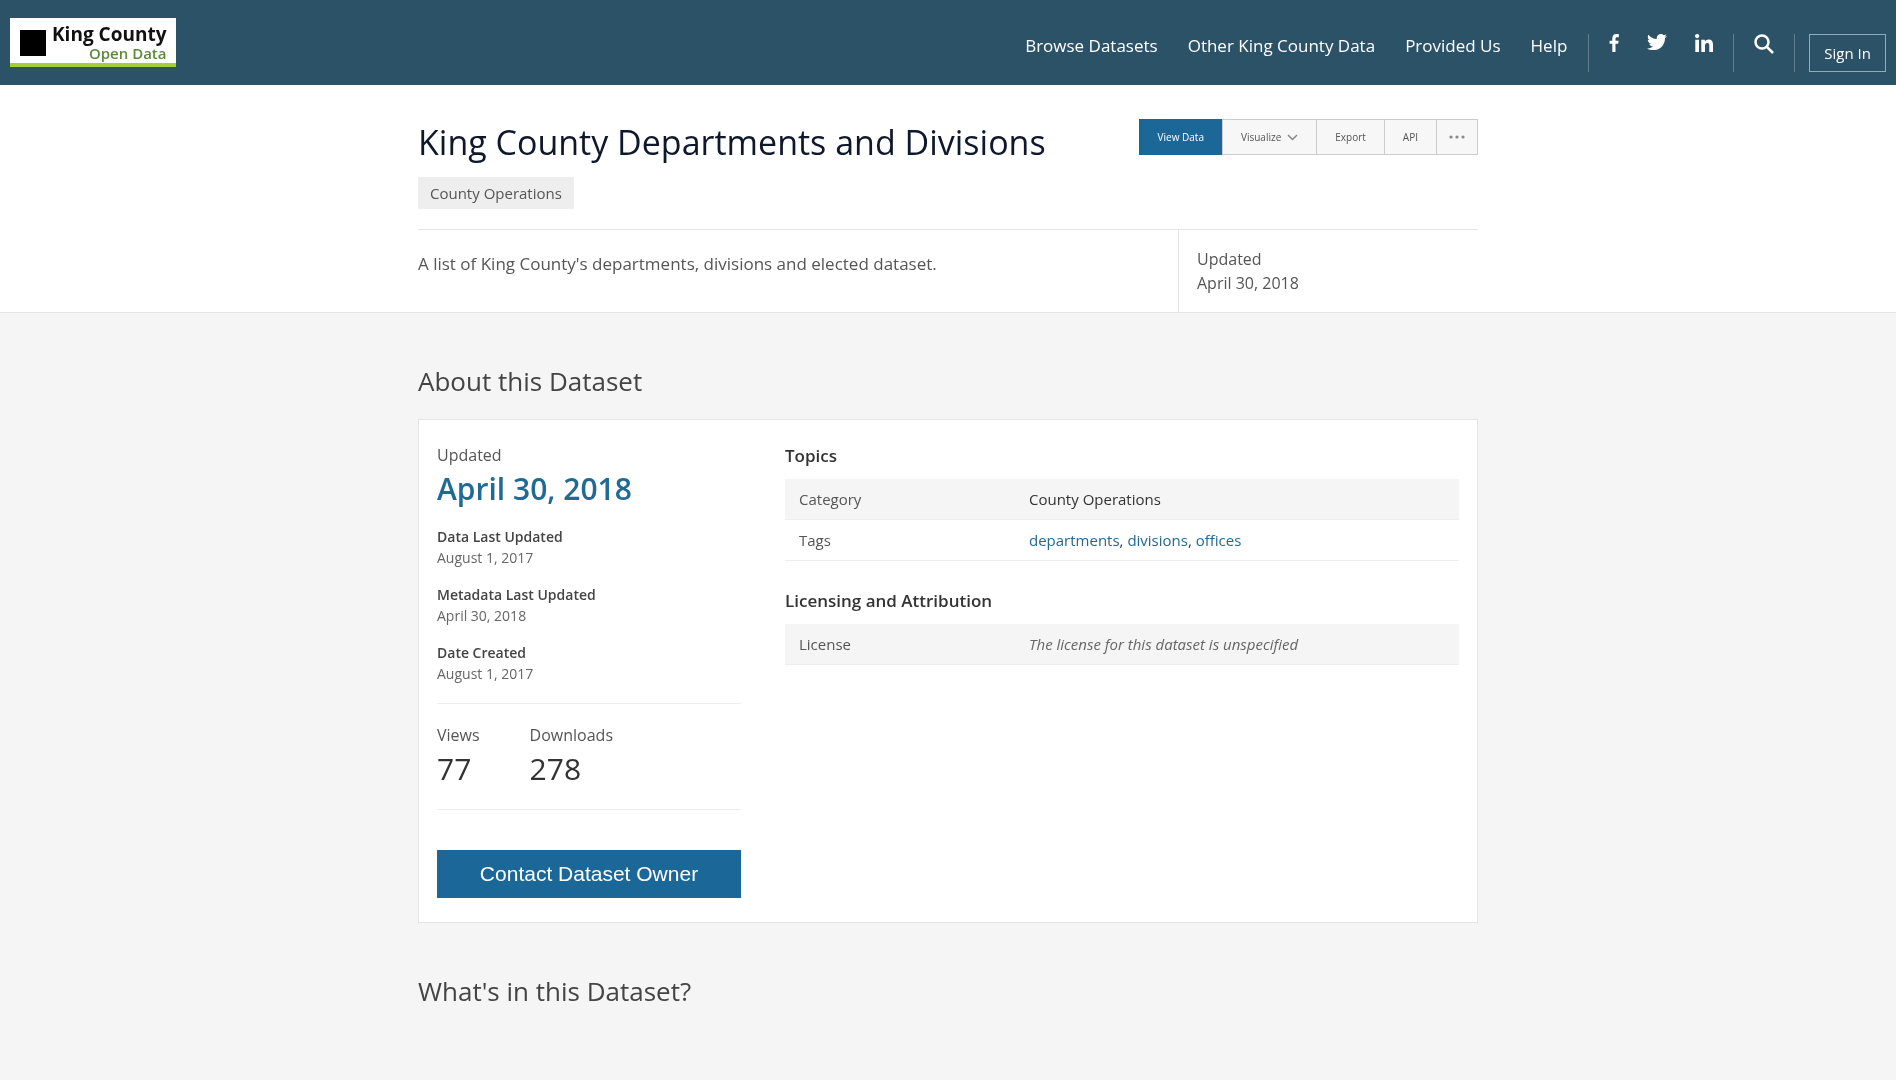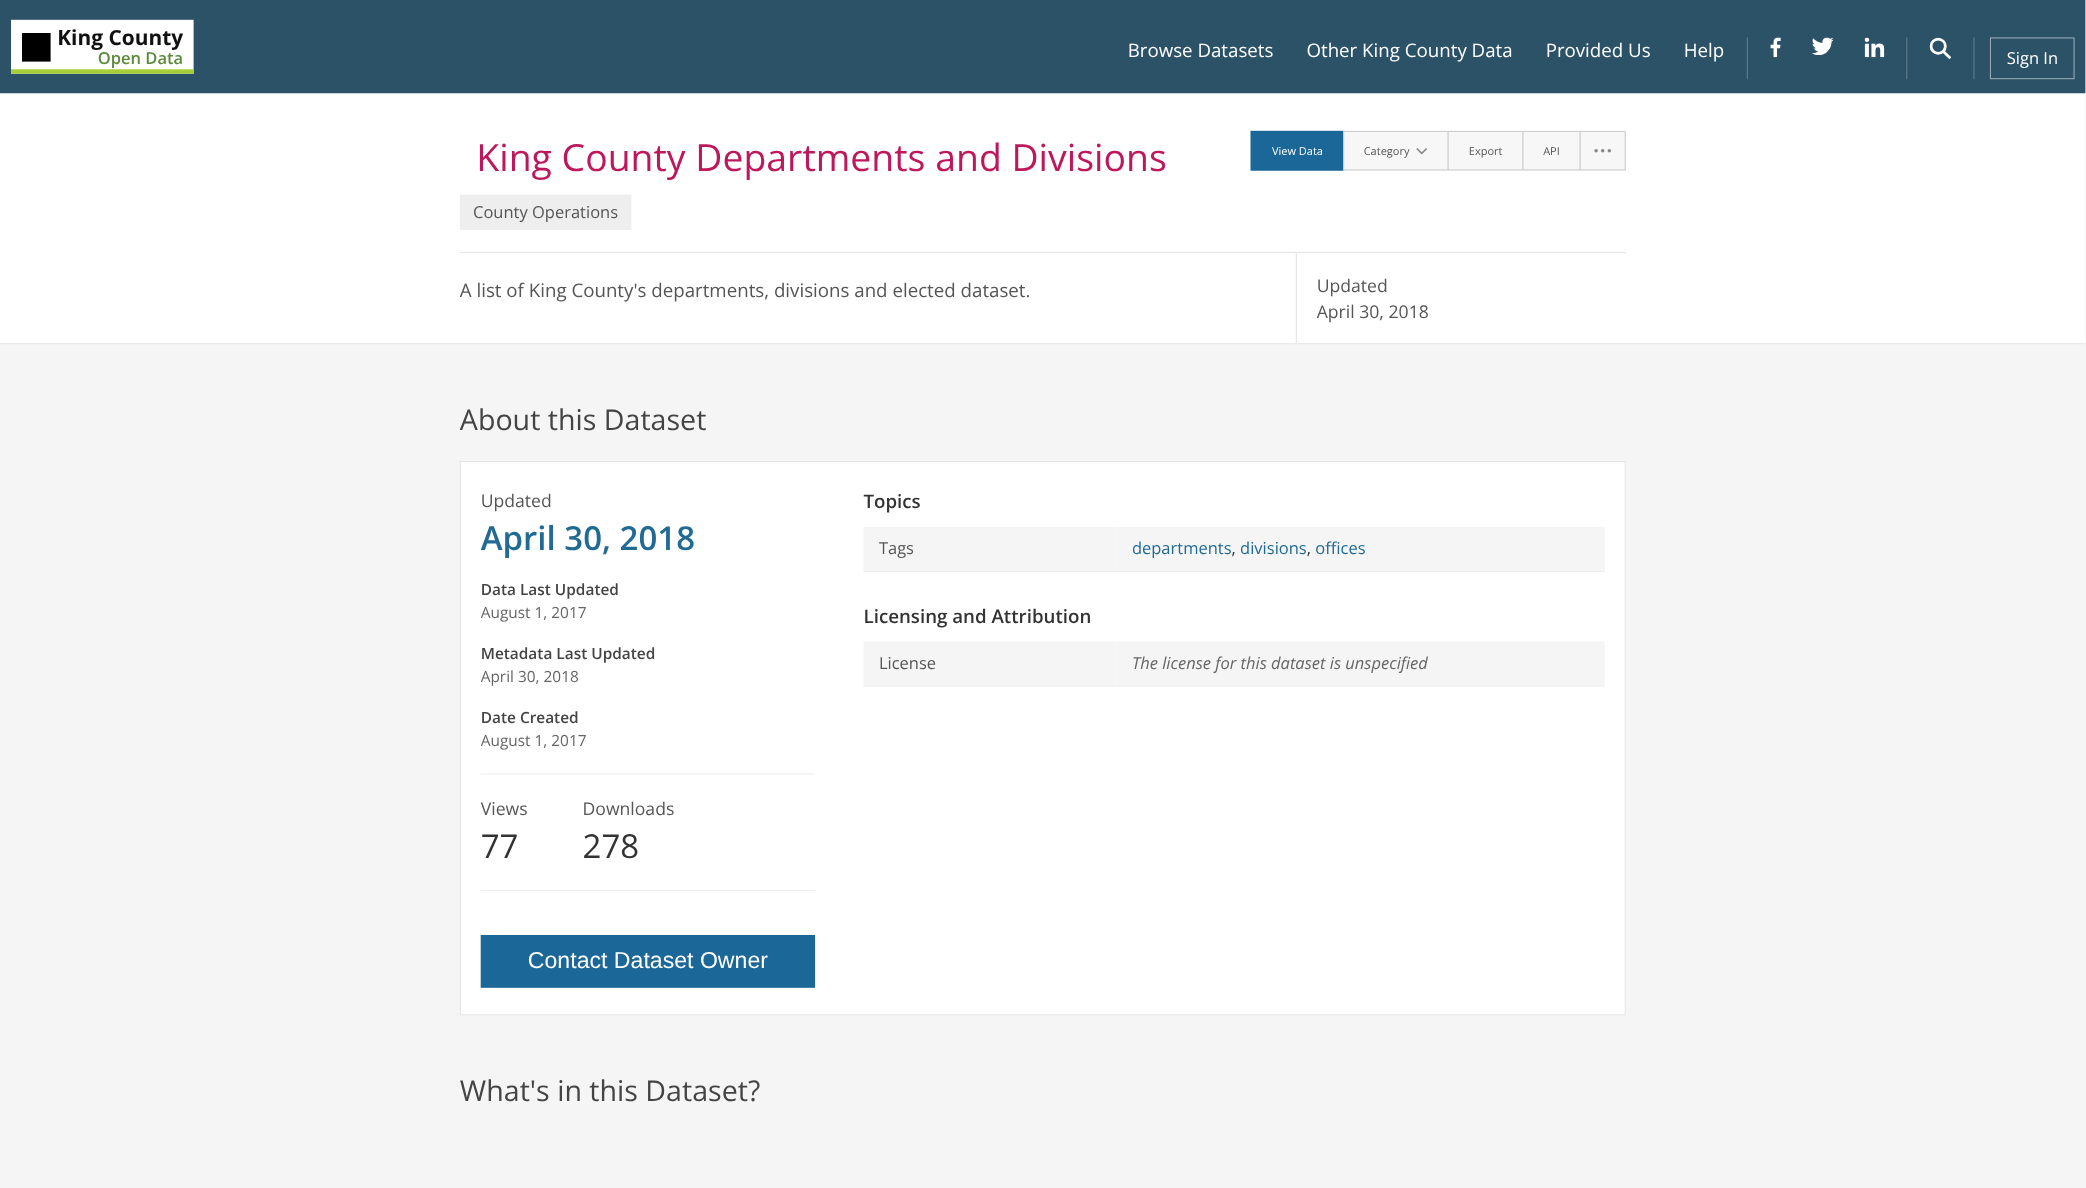--- a/index.html
+++ b/index.html
@@ -38,21 +38,21 @@
   color: #fff;
   padding: 8px 14px;
   margin-left: 8px;
   font-size: 15px;
 }
 
 .hero { background: #fff; border-bottom: 1px solid #e5e5e5; }
 .container { max-width: 1060px; margin: 0 auto; }
 
 .title-row { display: flex; align-items: flex-start; padding-top: 34px; }
-.title-block h1 { font-size: 34px; font-weight: 400; color: #be185d; margin-left: 15px; }
+.title-block h1 { font-size: 34px; font-weight: 400; color: #0f172a; }
 .tag-chip {
   display: inline-block;
   background: #eee;
   color: #555;
   padding: 6px 12px;
   margin-top: 12px;
   font-size: 15px;
 }
 .action-tabs { margin-left: auto; display: flex; }
 .action-tabs .tab {
@@ -164,21 +164,21 @@
 <div class="hero">
   <div class="container">
     <div class="title-row">
       <div class="title-block">
         <h1>King County Departments and Divisions</h1>
         <span class="tag-chip">County Operations</span>
       </div>
       <div class="action-tabs">
         <div class="tab active">View Data</div>
         <div class="tab">
-          <span>Category</span>
+          <span>Visualize</span>
           <svg width="11" height="7" viewBox="0 0 11 7" fill="none" stroke="#888" stroke-width="1.5">
               <path d="M1 1l4.5 4.5L10 1"></path>
             </svg>
         </div>
         <div class="tab">Export</div>
         <div class="tab">API</div>
         <div class="tab more">
           <svg width="16" height="4" viewBox="0 0 16 4" fill="#888">
               <circle cx="2" cy="2" r="1.6"></circle>
               <circle cx="8" cy="2" r="1.6"></circle>
@@ -238,20 +238,24 @@
       <hr>
 
 
       <button class="contact-btn">Contact Dataset Owner</button>
     </div>
 
     <div class="card-right">
       <h3>Topics</h3>
       <table class="kv-table">
         <tbody>
+            <tr>
+          <td>Category</td>
+          <td>County Operations</td>
+        </tr>
         <tr>
           <td>Tags</td>
           <td>
             <a>departments</a>, 
             <a>divisions</a>, 
             <a>offices</a>
           </td>
         </tr>
       </tbody>
         </table>

